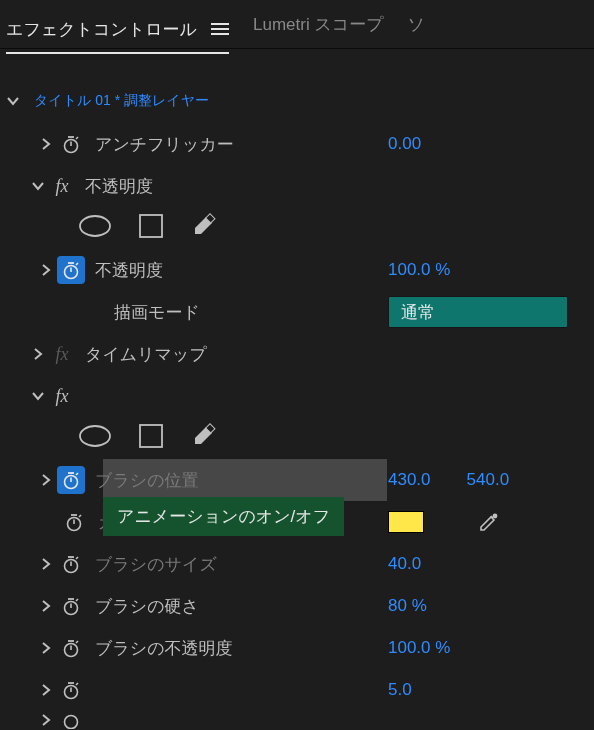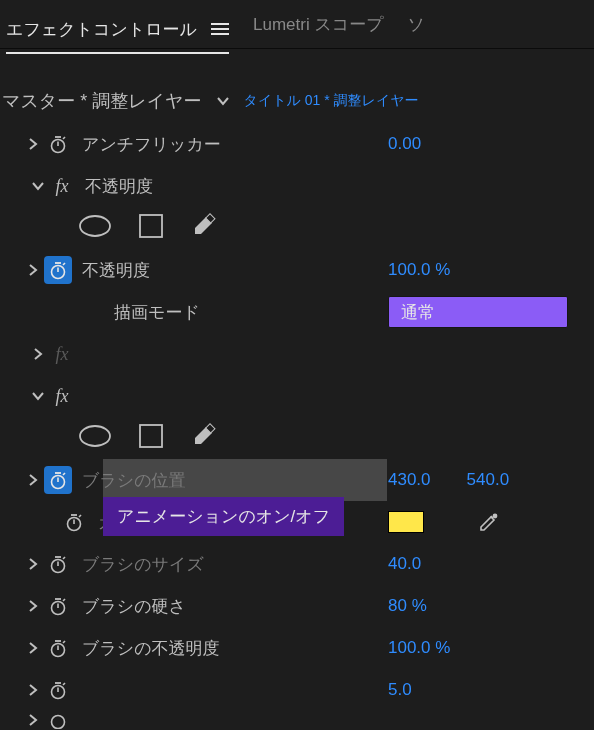--- a/index.html
+++ b/index.html
@@ -71,21 +71,21 @@
     display: flex;
     align-items: flex-end;
     gap: 36px;
     padding-left: 0;
   }
   .value-link {
     color: #2f8cff;
     cursor: ew-resize;
   }
   .indent-0 { padding-left: 4px; margin-left: 23px; }
-  .indent-1 { padding-left: 22px; }
+  .indent-1 { padding-left: 35px; }
   .indent-2 { padding-left: 60px; }
   .label { margin-left: 10px; }
   .label-gray { color: #bfbfbf; }
   .label-dim { color: #7a7a7a; }
   .fx {
     font-style: italic;
     font-family: Georgia, serif;
     width: 26px;
     text-align: center;
     font-size: 18px;
@@ -103,21 +103,21 @@
   .stopwatch.active {
     background: #2073cc;
   }
   .mask-icons {
     display: flex;
     align-items: center;
     gap: 26px;
     margin-left: 78px;
   }
   .dropdown {
-    background: #8b5cf6;
+    background: #0f766e;
     border: 1px solid #161616;
     height: 32px;
     display: flex;
     align-items: center;
     padding: 0 12px;
     min-width: 180px;
     color: #e6e6e6;
     border-radius: 2px;
   }
   .color-swatch {
@@ -133,21 +133,21 @@
     top: 0;
     height: 42px;
     width: 284px;
     background: #474747;
     z-index: 0;
   }
   .tooltip {
     position: absolute;
     left: 103px;
     top: 38px;
-    background: #4c1d95;
+    background: #14532d;
     color: #e6e6e6;
     padding: 8px 14px;
     font-size: 17px;
     z-index: 5;
     white-space: nowrap;
   }
   .rel-label { position: relative; z-index: 1; }
 </style>
 </head>
 <body>
@@ -168,21 +168,20 @@
   <div class="tab">
     <span>Lumetri スコープ</span>
   </div>
   <div class="tab">
     <span>ソ</span>
   </div>
 </div>
 <div class="sep"></div>
 
 <div class="master-row">
-  <span class="master-text">マスター * 調整レイヤー</span>
   <span class="chev">
     <svg width="14" height="14" viewBox="0 0 14 14">
         <polyline points="2,4 7,10 12,4" fill="none" stroke="#bfbfbf" stroke-width="2"></polyline>
       </svg>
   </span>
   <span class="clip-text">タイトル 01 * 調整レイヤー</span>
 </div>
 
 <div class="row">
   <div class="col-controls indent-1">
@@ -273,20 +272,21 @@
 </div>
 
 <div class="row">
   <div class="col-controls indent-0">
     <span class="chev">
       <svg width="12" height="12" viewBox="0 0 12 12">
           <polyline points="3,1 9,6 3,11" fill="none" stroke="#bfbfbf" stroke-width="2"></polyline>
         </svg>
     </span>
     <span class="fx dim">fx</span>
+    <span class="label label-gray">タイムリマップ</span>
   </div>
 </div>
 
 <div class="row">
   <div class="col-controls indent-0">
     <span class="chev">
       <svg width="14" height="14" viewBox="0 0 14 14">
           <polyline points="2,4 7,10 12,4" fill="none" stroke="#bfbfbf" stroke-width="2"></polyline>
         </svg>
     </span>

